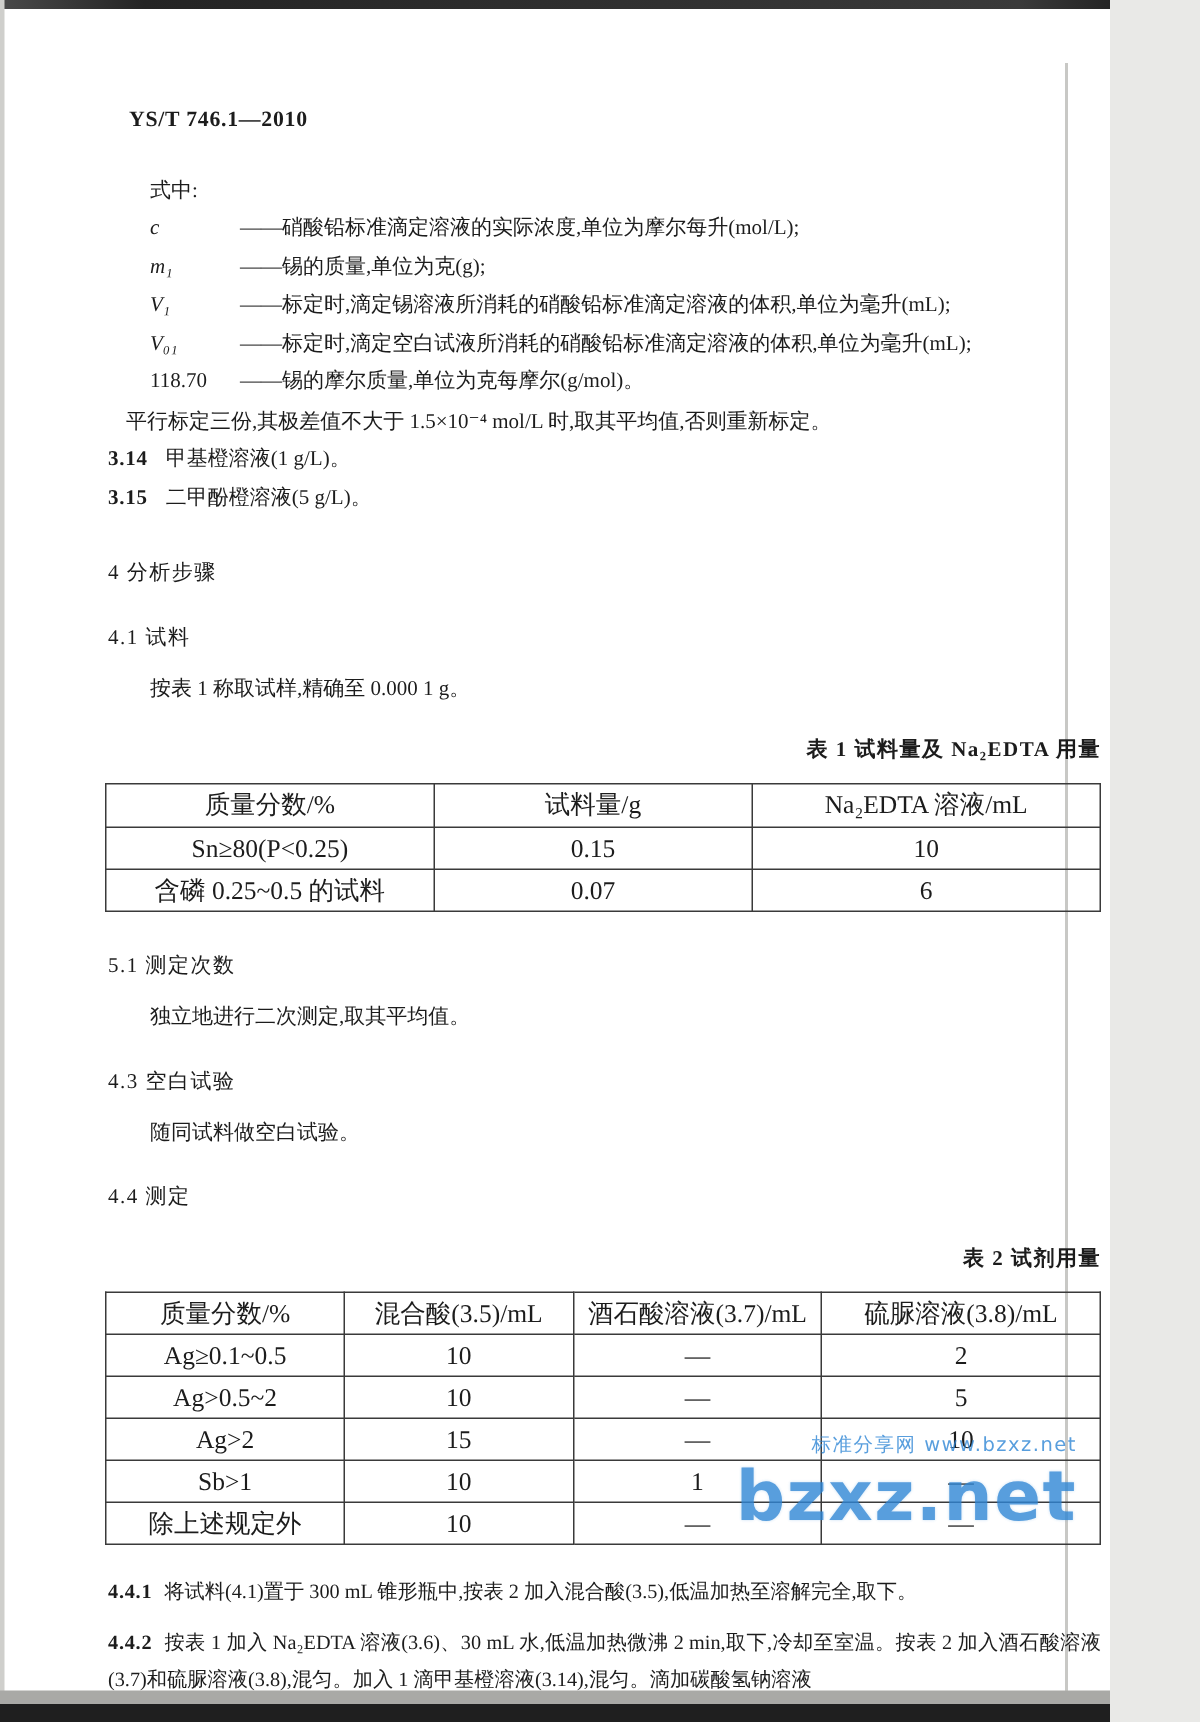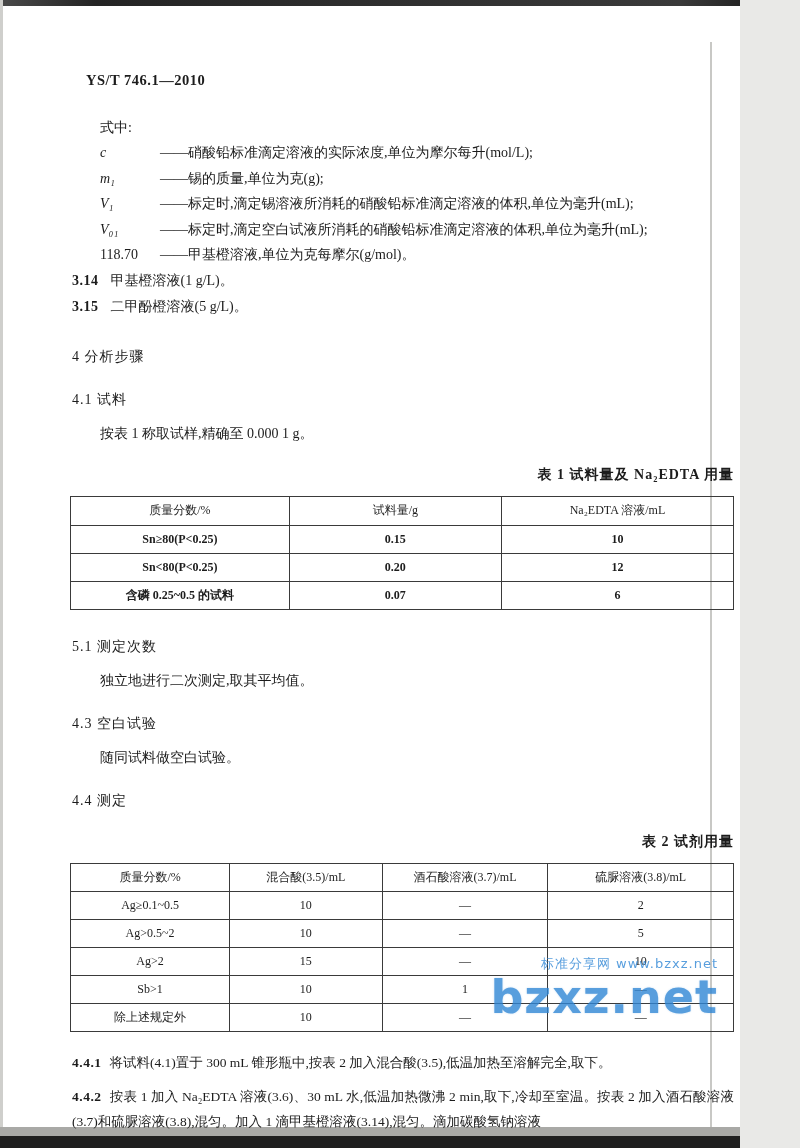--- a/index.html
+++ b/index.html
@@ -34,24 +34,24 @@
   .num-item { margin-left:2px; line-height:26px; }
   .num-item b { margin-right:12px; letter-spacing:.5px; }
 
   .sec-h { margin-left:2px; font-weight:normal; letter-spacing:1px; }
   .sec-h.lv1 { margin-top:24px; }
   .sec-h.lv2 { margin-top:18px; }
   .sec-body { margin-left:30px; margin-top:9px; }
 
   .tbl-caption { text-align:right; font-weight:bold; letter-spacing:1px; margin-top:16px; }
   table.tbl { width:100%; border-collapse:collapse; margin-top:9px;
-    font-size:12px; text-align:center; }
+    font-size:17px; text-align:center; }
   table.tbl th, table.tbl td { border:1px solid #3a3a3a; font-weight:normal; padding:1px 4px; }
   table.tbl { border:1.5px solid #2c2c2c; }
-  table.t1 th { height:29px; } table.t1 td { height:27px;font-weight:bold; }
+  table.t1 th { height:29px; } table.t1 td { height:27px; }
   table.t2 th { height:26px; } table.t2 td { height:23px; }
 
   .proc { margin-left:2px; margin-top:9px; font-size:13.5px; line-height:25px; text-align:justify; }
   .proc b { letter-spacing:.5px; margin-right:8px; }
   .proc.first { margin-top:18px; }
 
   .watermark { position:absolute; top:956px; right:22px; text-align:right;
     color:#2f86d5; opacity:.8; font-family:"DejaVu Sans","Liberation Sans",sans-serif; pointer-events:none; }
   .wm-small { font-size:13px; line-height:16px; letter-spacing:1px; }
   .wm-big { font-size:46px; line-height:50px; font-weight:bold; letter-spacing:1px;
@@ -85,23 +85,24 @@
     <div class="def-row">
       <span class="def-sym">V₁</span>
       <span class="def-desc">——标定时,滴定锡溶液所消耗的硝酸铅标准滴定溶液的体积,单位为毫升(mL);</span>
     </div>
     <div class="def-row">
       <span class="def-sym">V₀₁</span>
       <span class="def-desc">——标定时,滴定空白试液所消耗的硝酸铅标准滴定溶液的体积,单位为毫升(mL);</span>
     </div>
     <div class="def-row">
       <span class="def-sym" style="font-style:normal">118.70</span>
-      <span class="def-desc">——甲基橙溶液,单位为克每摩尔(g/mol)。</span>
-    </div>
-
+      <span class="def-desc">——锡的摩尔质量,单位为克每摩尔(g/mol)。</span>
+    </div>
+
+    <div class="closing">平行标定三份,其极差值不大于 1.5×10⁻⁴ mol/L 时,取其平均值,否则重新标定。</div>
 
     <div class="num-item">
       <b>3.14</b><span>甲基橙溶液(1 g/L)。</span>
     </div>
     <div class="num-item">
       <b>3.15</b><span>二甲酚橙溶液(5 g/L)。</span>
     </div>
 
     <div class="sec-h lv1">4  分析步骤</div>
 
@@ -118,25 +119,20 @@
       <tbody>
           <tr>
         <th>质量分数/%</th>
         <th>试料量/g</th>
         <th>Na₂EDTA 溶液/mL</th>
       </tr>
       <tr>
         <td>Sn≥80(P&lt;0.25)</td>
         <td>0.15</td>
         <td>10</td>
-      </tr>
-      <tr>
-        <td>Sn&lt;80(P&lt;0.25)</td>
-        <td>0.20</td>
-        <td>12</td>
       </tr>
       <tr>
         <td>含磷 0.25~0.5 的试料</td>
         <td>0.07</td>
         <td>6</td>
       </tr>
     </tbody>
       </table>
 
     <div class="sec-h lv1">5.1  测定次数</div>

